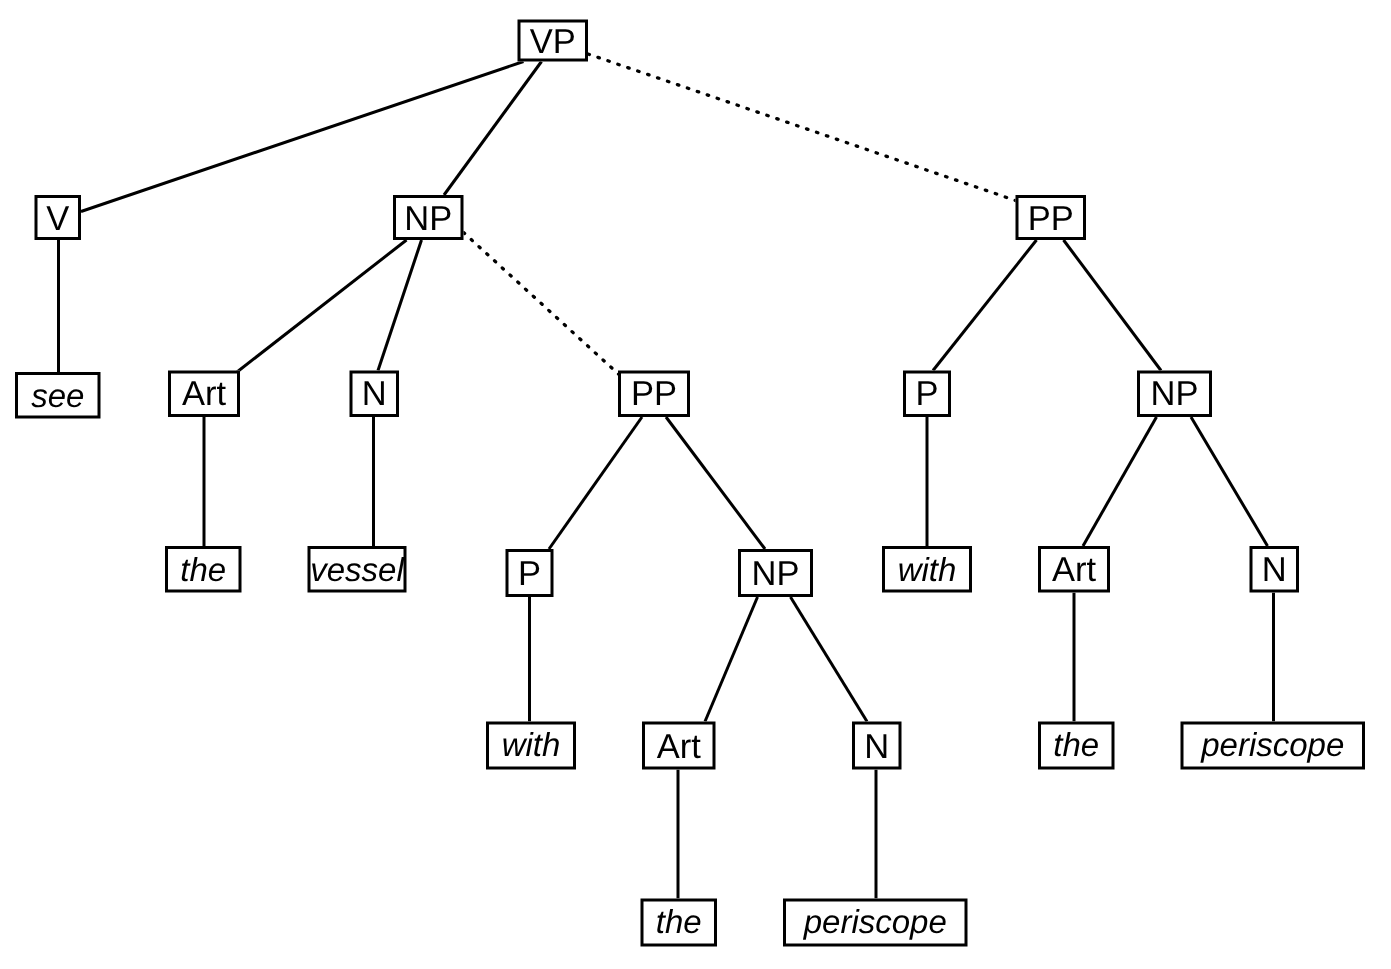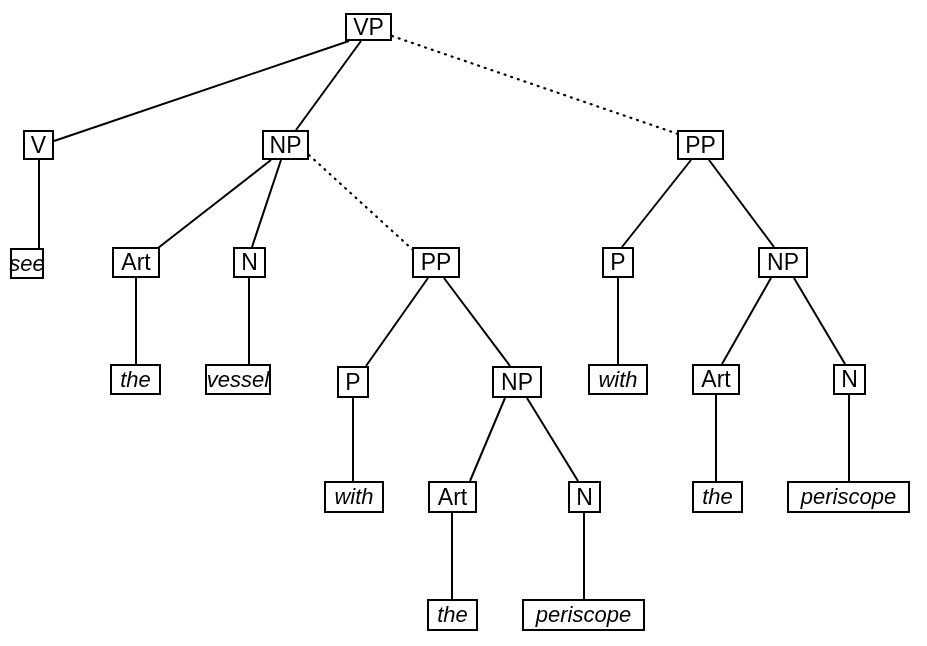--- a/index.html
+++ b/index.html
@@ -87,21 +87,21 @@
         <line x1="794" y1="278" x2="845" y2="364" class="edge-solid"></line>
         <line x1="716" y1="395" x2="716" y2="481" class="edge-solid"></line>
         <line x1="849" y1="395" x2="849" y2="481" class="edge-solid"></line>
       </g>
   </svg>
   <div id="nodes-layer">
       <div class="node-box node-cat" style="left: 345px; top: 13px; width: 47px; height: 28px;">VP</div>
       <div class="node-box node-cat" style="left: 23px; top: 130px; width: 31px; height: 30px;">V</div>
       <div class="node-box node-cat" style="left: 262px; top: 130px; width: 47px; height: 30px;">NP</div>
       <div class="node-box node-cat" style="left: 677px; top: 130px; width: 47px; height: 30px;">PP</div>
-      <div class="node-box node-leaf" style="left: 10px; top: 248px; width: 34px; height: 31px;">see</div>
+      <div class="node-box node-leaf" style="left: 10px; top: 248px; width: 57px; height: 31px;">see</div>
       <div class="node-box node-cat" style="left: 112px; top: 247px; width: 48px; height: 31px;">Art</div>
       <div class="node-box node-cat" style="left: 233px; top: 247px; width: 33px; height: 31px;">N</div>
       <div class="node-box node-cat" style="left: 412px; top: 247px; width: 48px; height: 31px;">PP</div>
       <div class="node-box node-cat" style="left: 602px; top: 247px; width: 32px; height: 31px;">P</div>
       <div class="node-box node-cat" style="left: 758px; top: 247px; width: 50px; height: 31px;">NP</div>
       <div class="node-box node-leaf" style="left: 110px; top: 364px; width: 51px; height: 31px;">the</div>
       <div class="node-box node-leaf" style="left: 205px; top: 364px; width: 66px; height: 31px;">vessel</div>
       <div class="node-box node-cat" style="left: 337px; top: 366px; width: 32px; height: 32px;">P</div>
       <div class="node-box node-cat" style="left: 492px; top: 366px; width: 50px; height: 32px;">NP</div>
       <div class="node-box node-leaf" style="left: 588px; top: 364px; width: 60px; height: 31px;">with</div>

